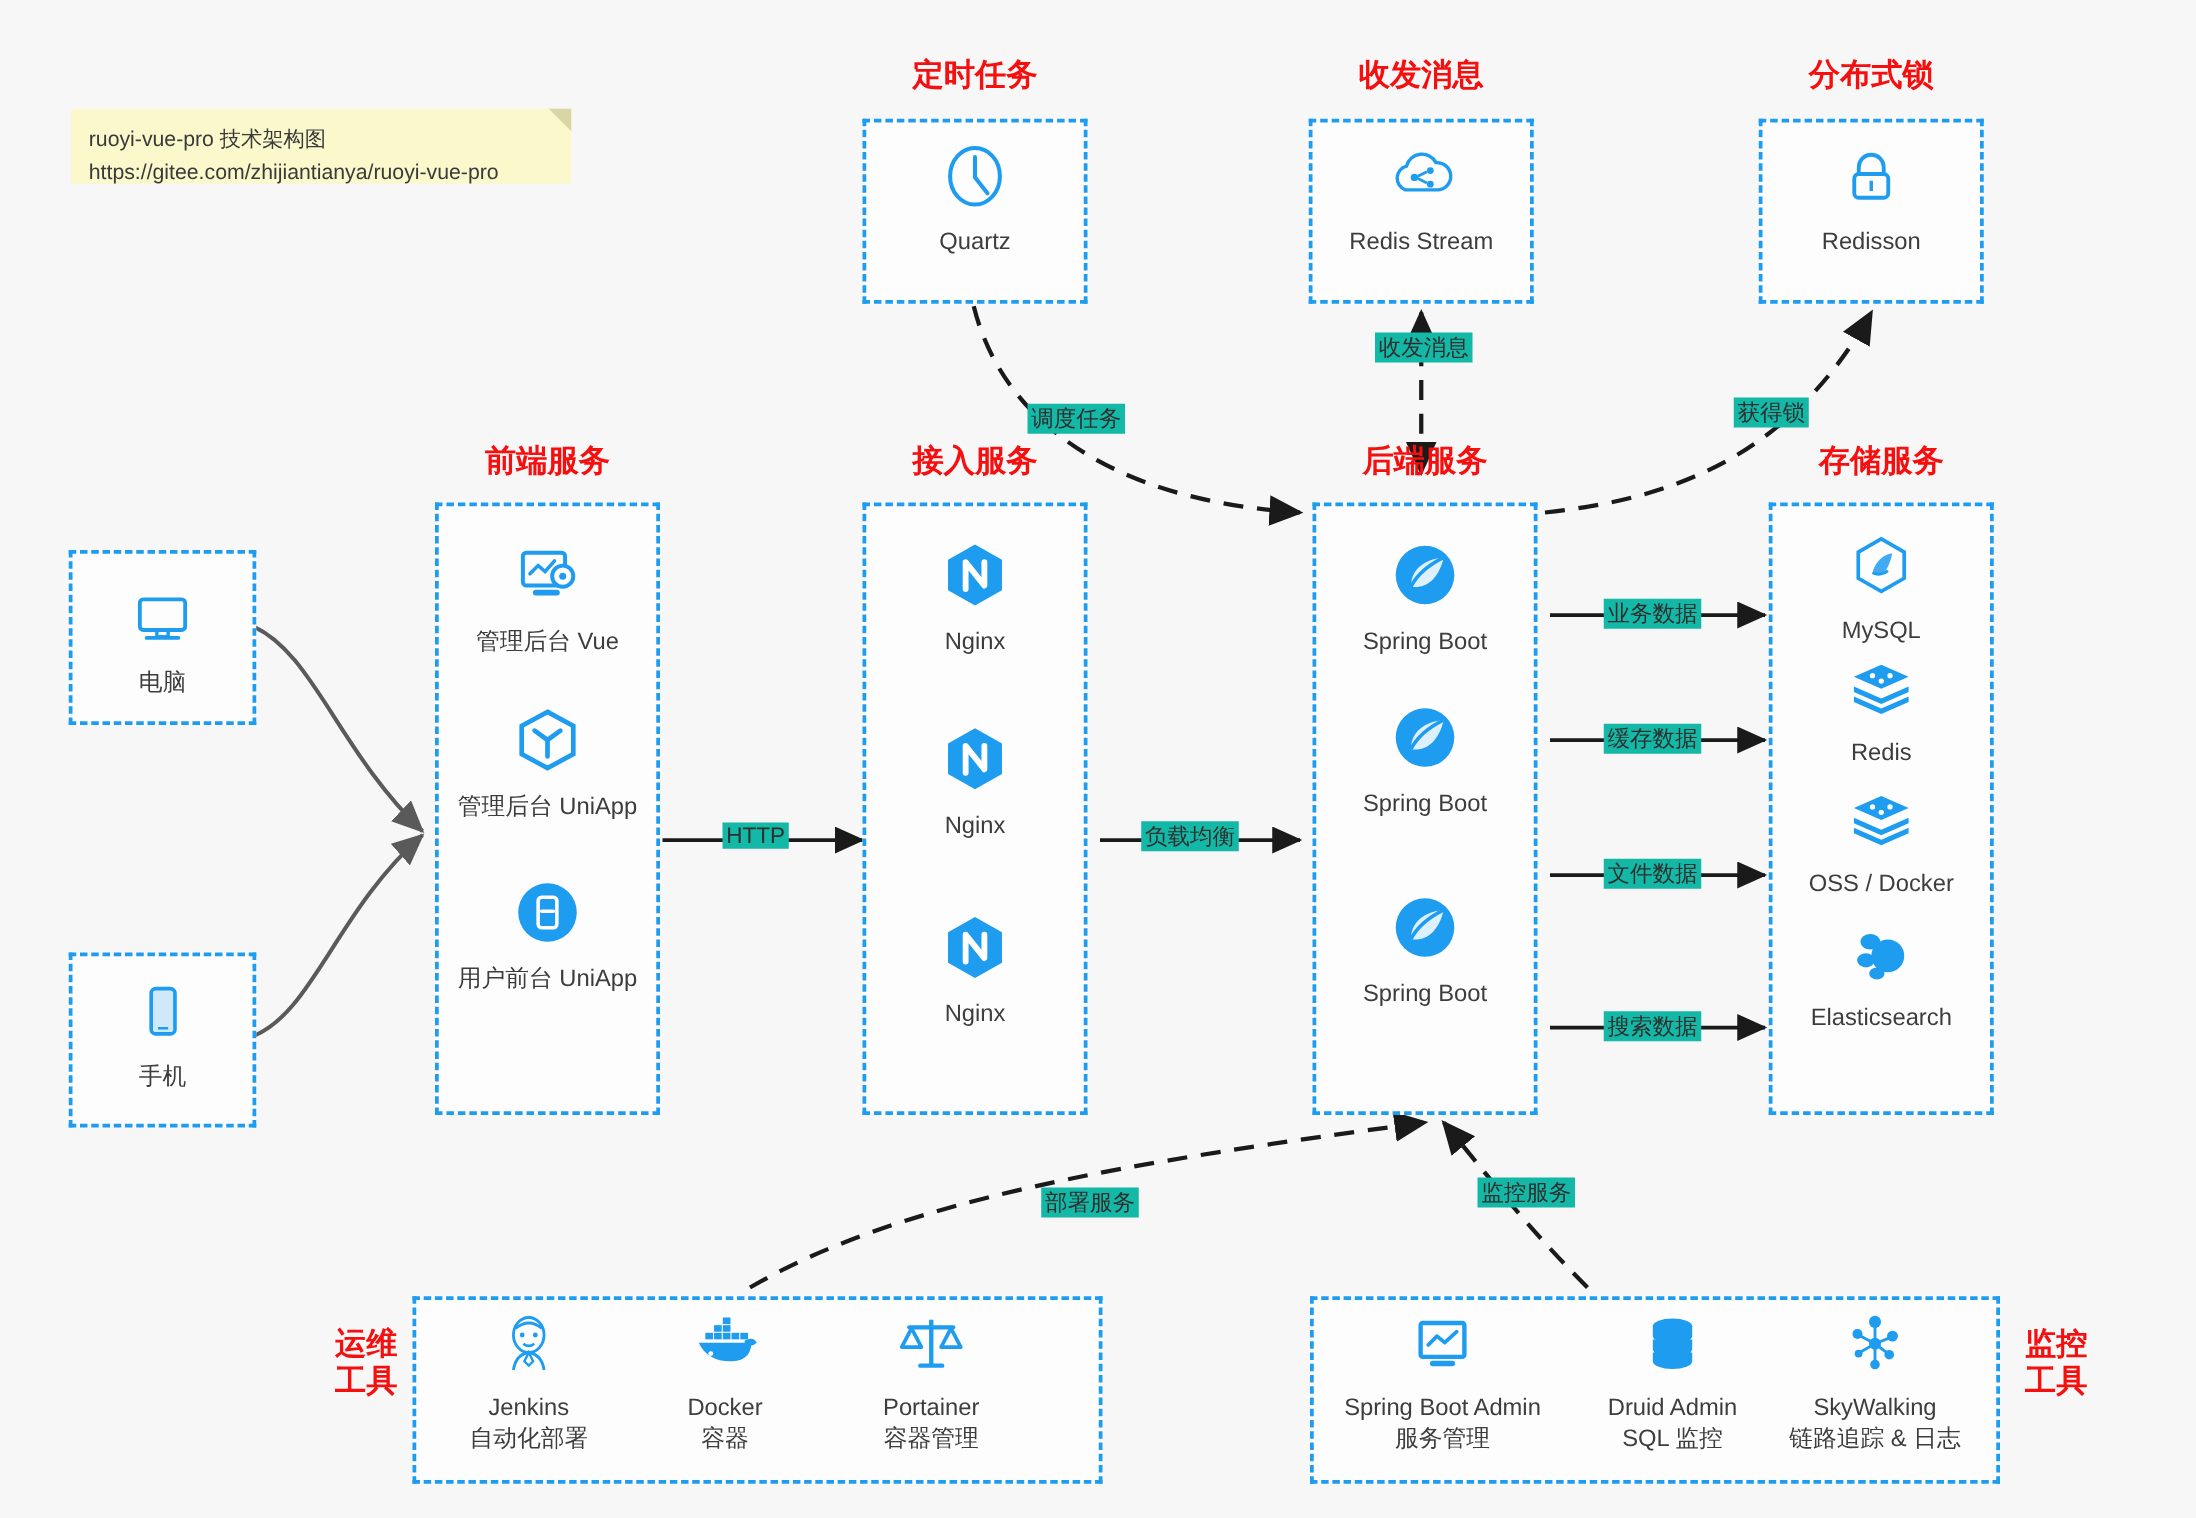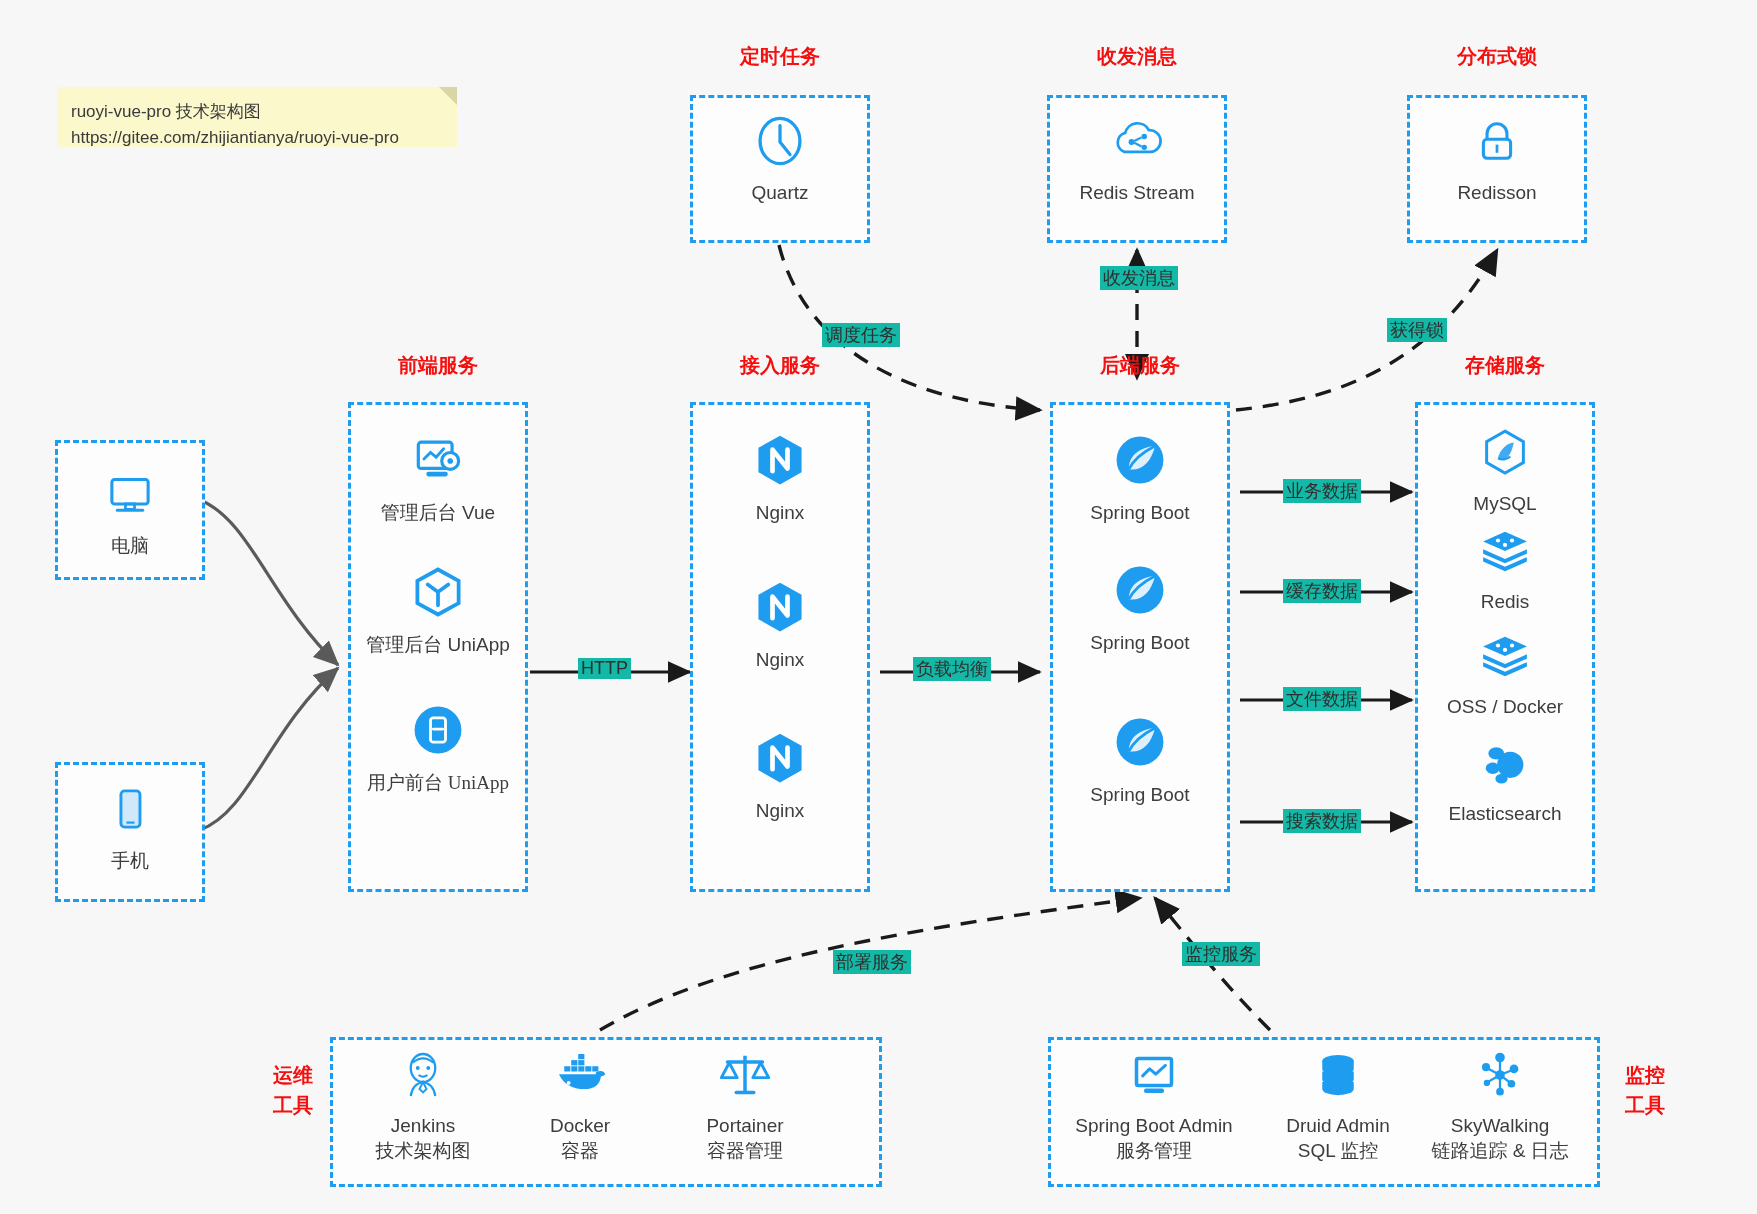--- a/index.html
+++ b/index.html
@@ -27,21 +27,21 @@
 
   
   .box{
     position:absolute;
     border:3px dashed #1e9cf0;
     background:#fdfdfd;
     box-sizing:border-box;
   }
   .grp-title{
     position:absolute;
-    color:#f50f0f;font-weight:bold;font-size:20px;
+    color:#f50f0f;font-weight:bold;font-size:25px;
     white-space:nowrap;text-align:center;
   }
   .grp-title.side{line-height:30px;}
 
   
   .node{
     position:absolute;
     display:flex;flex-direction:column;align-items:center;justify-content:flex-start;
     width:160px;
   }
@@ -193,21 +193,21 @@
   <div class="node" style="left:358px;top:562px;">
     <span class="ico">
       <svg width="60" height="60" viewBox="0 0 64 64">
         <path d="M32 8 L54 20 L54 44 L32 56 L10 44 L10 20 z" fill="none" stroke="#1e9cf0" stroke-width="4"></path>
         <path d="M21 24 L32 32 L43 24 M32 32 L32 46" fill="none" stroke="#1e9cf0" stroke-width="4" stroke-linecap="round"></path>
       </svg>
     </span>
     <span class="lbl">管理后台 UniApp</span>
   </div>
 
-  <div class="node" style="left:358px;top:700px;font-family:Liberation Serif, serif;">
+  <div class="node" style="left:358px;top:700px;">
     <span class="ico">
       <svg width="60" height="60" viewBox="0 0 64 64">
         <circle cx="32" cy="32" r="25" fill="#1e9cf0"></circle>
         <rect x="24" y="19" width="16" height="26" rx="3" fill="none" stroke="#fff" stroke-width="3"></rect>
         <line x1="27" y1="31" x2="37" y2="31" stroke="#fff" stroke-width="3" stroke-linecap="round"></line>
       </svg>
     </span>
     <span class="lbl">用户前台 UniApp</span>
   </div>
 
@@ -346,21 +346,21 @@
         <ellipse cx="32" cy="24" rx="14" ry="16" fill="none" stroke="#1e9cf0" stroke-width="2.6"></ellipse>
         <path d="M20 18 q12 -10 24 0" fill="none" stroke="#1e9cf0" stroke-width="2.6"></path>
         <circle cx="26" cy="24" r="2.2" fill="#1e9cf0"></circle>
         <circle cx="38" cy="24" r="2.2" fill="#1e9cf0"></circle>
         <path d="M27 32 q5 4 10 0" fill="none" stroke="#1e9cf0" stroke-width="2.4"></path>
         <path d="M18 56 q2 -14 14 -16 q12 2 14 16" fill="none" stroke="#1e9cf0" stroke-width="2.6"></path>
         <path d="M32 40 l-4 8 l4 4 l4 -4 z" fill="none" stroke="#1e9cf0" stroke-width="2.2"></path>
       </svg>
     </span>
     <span class="lbl">Jenkins</span>
-    <span class="lbl2">技术架构图</span>
+    <span class="lbl2">自动化部署</span>
   </div>
 
   <div class="node" style="left:495px;top:1047px;width:170px;">
     <span class="ico">
       <svg width="56" height="56" viewBox="0 0 64 64">
         <g fill="#1e9cf0">
           <rect x="22" y="22" width="7" height="6"></rect>
             <rect x="30" y="22" width="7" height="6"></rect>
           <rect x="38" y="22" width="7" height="6"></rect>
           <rect x="22" y="15" width="7" height="6"></rect>

